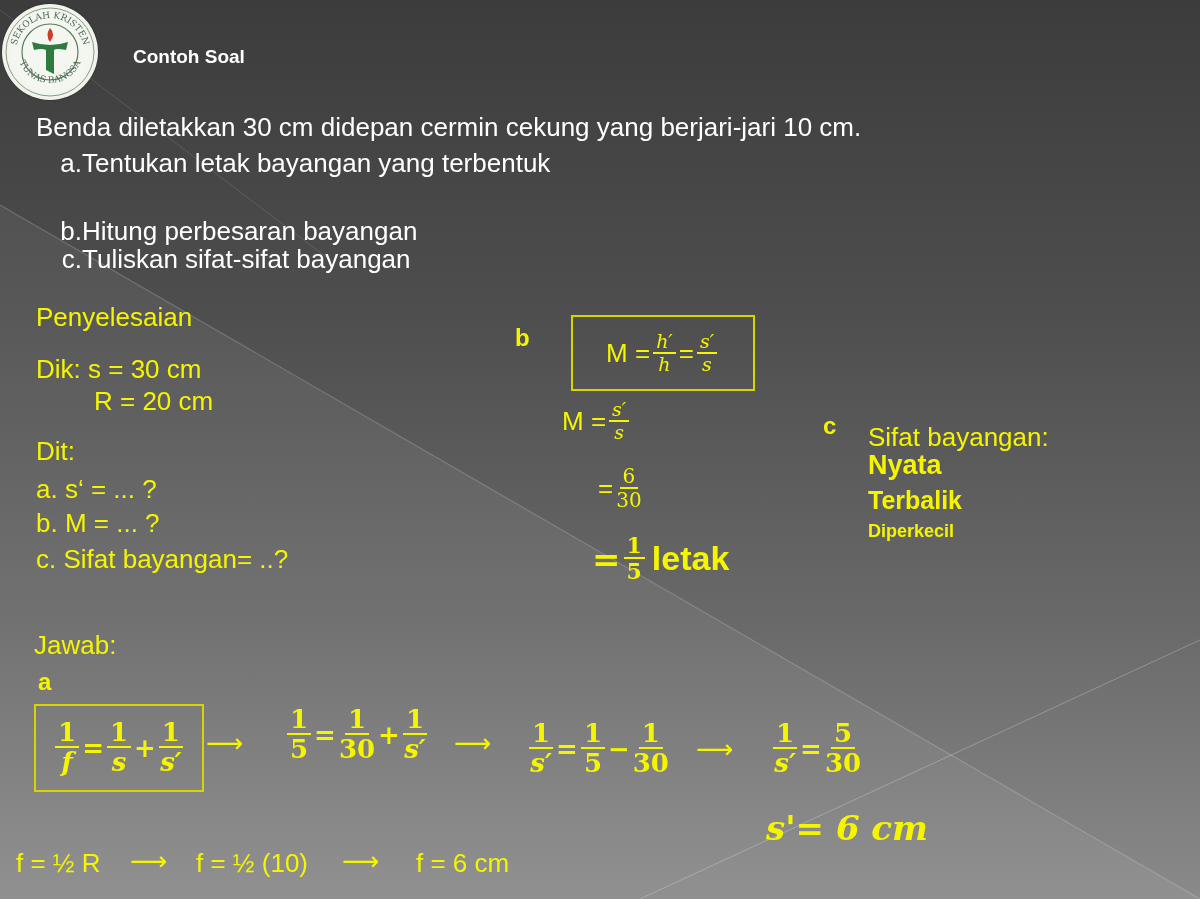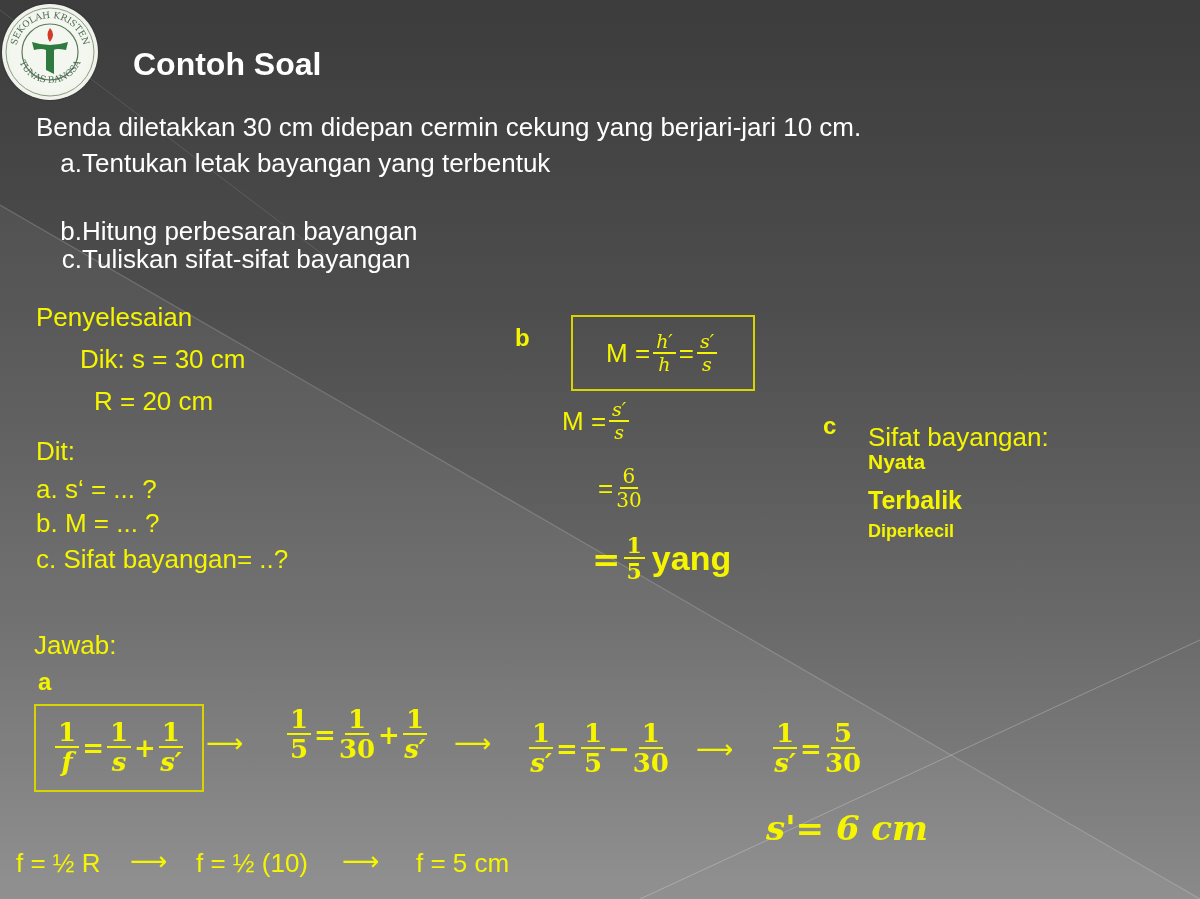--- a/index.html
+++ b/index.html
@@ -11,21 +11,21 @@
     .facet { position: absolute; inset: 0; pointer-events: none; }
     .abs { position: absolute; }
     .y { color: #f5f500; }
     .w { color: #ffffff; }
     .serif { font-family: "DejaVu Serif", "Liberation Serif", serif; }
     .logo {
       left: 2px; top: 4px; width: 96px; height: 96px; border-radius: 50%;
       background: radial-gradient(circle, #f4f6f0 55%, #e8ece2 100%);
       box-shadow: 0 0 2px rgba(0,0,0,0.4);
     }
-    .title { left: 133px; top: 46px; font-size: 32px; font-weight: bold; }
+    .title { left: 133px; top: 46px; font-size: 19px; font-weight: bold; }
     .q { left: 36px; font-size: 26px; text-align: right; }
     .q .lbl { display: inline-block; width: 46px; }
     .yt { font-size: 26px; }
     .frac { display: inline-flex; flex-direction: column; align-items: center; vertical-align: middle; margin: 0 3px; }
     .frac .num { border-bottom: 2px solid #f5f500; padding: 0 3px; line-height: 1.05; }
     .frac .den { line-height: 1.1; }
     .box { border: 2px solid #d8d400; }
     .mathb { font-family: "DejaVu Serif", serif; font-weight: bold; font-size: 26px; }
     .arrow { font-size: 26px; color: #f5f500; }
     .it { font-style: italic; }
@@ -56,21 +56,21 @@
 </div>
 
 <div class="abs title w">Contoh Soal</div>
 
 <div class="abs q w" style="top:112px;">Benda diletakkan 30 cm didepan cermin cekung yang berjari-jari 10 cm.</div>
 <div class="abs q w" style="top:148px;"><span class="lbl">a.</span><span>Tentukan letak bayangan yang terbentuk</span></div>
 <div class="abs q w" style="top:184px;margin-top:32px;"><span class="lbl">b.</span><span>Hitung perbesaran bayangan</span></div>
 <div class="abs q w" style="top:220px;margin-top:24px;"><span class="lbl">c.</span><span>Tuliskan sifat-sifat bayangan</span></div>
 
 <div class="abs y yt" style="left:36px;top:302px;">Penyelesaian</div>
-<div class="abs y yt" style="left:36px;top:344px;margin-left:44px;">Dik: s = 30 cm</div>
+<div class="abs y yt" style="left:36px;top:354px;">Dik: s = 30 cm</div>
 <div class="abs y yt" style="left:94px;top:386px;">R = 20 cm</div>
 <div class="abs y yt" style="left:36px;top:436px;">Dit:</div>
 <div class="abs y yt" style="left:36px;top:474px;">a. s‘ = ... ?</div>
 <div class="abs y yt" style="left:36px;top:508px;">b. M = ... ?</div>
 <div class="abs y yt" style="left:36px;top:544px;">c. Sifat bayangan= ..?</div>
 
 <div class="abs y" style="left:515px;top:324px;font-size:24px;font-weight:bold;">b</div>
 <div class="abs y box" style="left:571px;top:315px;width:180px;height:72px;display:flex;align-items:center;justify-content:center;font-size:26px;">
   <span>M =</span>
   <span class="frac serif it" style="font-size:19px;">
@@ -96,26 +96,26 @@
       <span class="num">6</span>
       <span class="den">30</span>
     </span>
 </div>
 <div class="abs y" style="left:592px;top:534px;display:flex;align-items:center;">
   <span class="serif" style="font-size:34px;font-weight:bold;">=</span>
   <span class="frac serif" style="font-size:22px;font-weight:bold;">
       <span class="num">1</span>
       <span class="den">5</span>
     </span>
-  <span style="font-size:34px;font-weight:bold;margin-left:4px;">yang</span>
+  <span style="font-size:34px;font-weight:bold;margin-left:4px;">letak</span>
 </div>
 
 <div class="abs y" style="left:823px;top:412px;font-size:24px;font-weight:bold;">c</div>
 <div class="abs y yt" style="left:868px;top:414px;margin-top:8px;">Sifat bayangan:</div>
-<div class="abs y" style="left:868px;top:450px;font-size:21px;font-weight:bold;">Nyata</div>
+<div class="abs y" style="left:868px;top:450px;font-size:27px;font-weight:bold;">Nyata</div>
 <div class="abs y" style="left:868px;top:486px;font-size:25px;font-weight:bold;">Terbalik</div>
 <div class="abs y" style="left:868px;top:521px;font-size:18px;font-weight:bold;">Diperkecil</div>
 
 <div class="abs y yt" style="left:34px;top:630px;">Jawab:</div>
 <div class="abs y" style="left:38px;top:668px;font-size:24px;font-weight:bold;">a</div>
 
 <div class="abs y box mathb" style="left:34px;top:704px;width:166px;height:84px;display:flex;align-items:center;justify-content:center;">
   <span class="frac">
       <span class="num">1</span>
       <span class="den it">f</span>
@@ -180,13 +180,13 @@
       <span class="den">30</span>
     </span>
 </div>
 
 <div class="abs y serif" style="left:766px;top:808px;font-size:34px;font-weight:bold;font-style:italic;">s'= 6 cm</div>
 
 <div class="abs y yt" style="left:16px;top:848px;">f  = ½ R</div>
 <div class="abs arrow" style="left:130px;top:846px;">⟶</div>
 <div class="abs y yt" style="left:196px;top:848px;">f  = ½ (10)</div>
 <div class="abs arrow" style="left:342px;top:846px;">⟶</div>
-<div class="abs y yt" style="left:416px;top:848px;">f = 5 cm</div>
+<div class="abs y yt" style="left:416px;top:848px;">f = 6 cm</div>
 
 </body></html>

